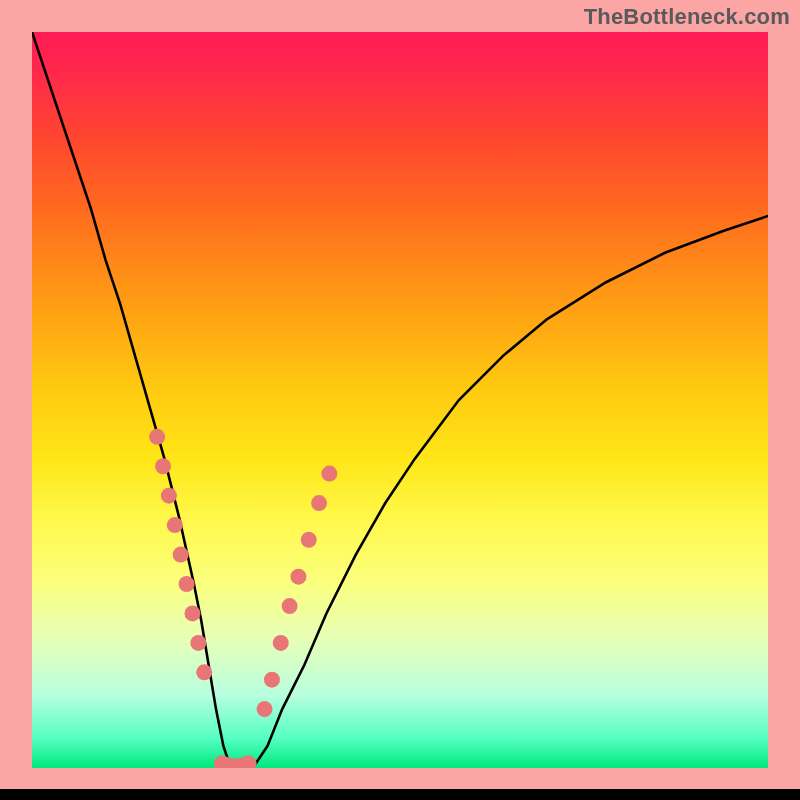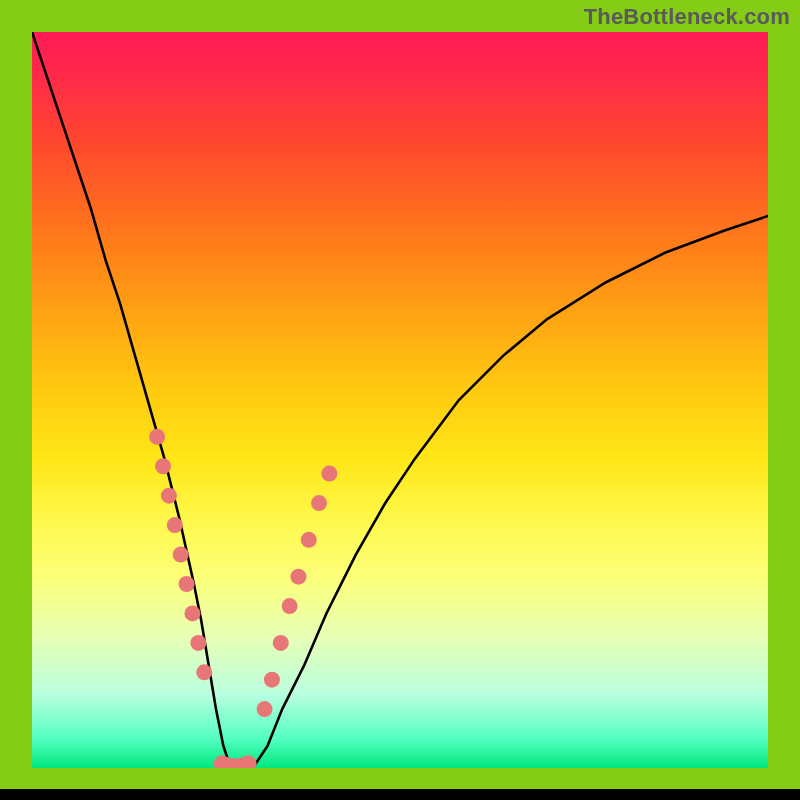--- a/index.html
+++ b/index.html
@@ -9,21 +9,21 @@
     height: 800px;
     background: #000;
     overflow: hidden;
   }
   .frame {
     position: absolute;
     top: 0;
     left: 0;
     width: 800px;
     height: 789px;
-    background: #84cc16;
+    background: #fca5a5;
   }
   .plot-area {
     position: absolute;
     top: 32px;
     left: 32px;
     width: 736px;
     height: 736px;
     background: linear-gradient(to bottom,
       #ff1a54 0%,
       #ff2a4a 6%,

